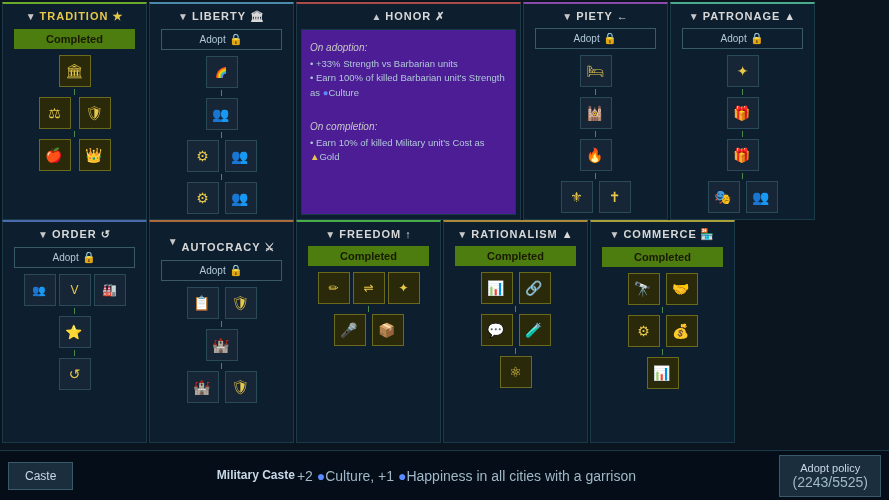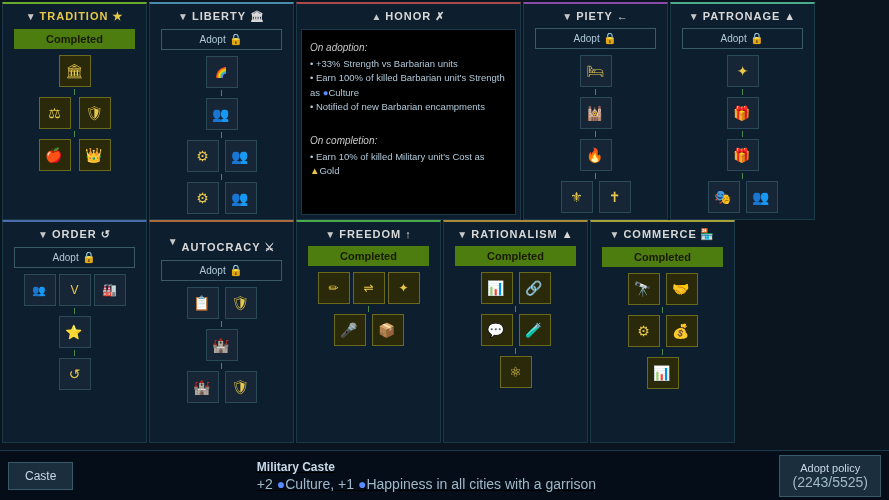--- a/index.html
+++ b/index.html
@@ -72,21 +72,21 @@
       color: #1a1a00;
       font-size: 11px;
       font-weight: bold;
       padding: 4px 8px;
       width: 90%;
       text-align: center;
       margin-bottom: 6px;
     }
 
     .info-panel {
-      background: #000000;
+      background: #4c1d95;
       border: 1px solid #1a3a4a;
       padding: 6px 8px;
       color: #c8d8e8;
       font-size: 10px;
       line-height: 1.5;
     }
 
     .info-panel .section-title {
       color: #c8c8c8;
       font-style: italic;
@@ -116,23 +116,22 @@
       background: #1a2e3e;
       border: 1px solid #3a5a6a;
       color: #c8d8e8;
       font-size: 12px;
       padding: 6px 16px;
       cursor: pointer;
     }
 
     .bottom-info {
       display: flex;
-      flex-direction: column;
+      flex-direction: row;
       gap: 2px;
-      text-decoration: underline;
     }
 
     .bottom-title {
       color: #c8d8e8;
       font-size: 12px;
       font-weight: bold;
     }
 
     .bottom-desc {
       color: #a0b8c8;
@@ -308,21 +307,20 @@
 
   <div class="policy-panel honor-panel" style="justify-content:flex-start">
     <div class="panel-header">
       <span class="panel-arrow">▲</span>
       <span class="panel-title">HONOR ✗</span>
     </div>
     <div class="info-panel" style="width:100%;flex:1">
       <div class="section-title">On adoption:</div>
       <div class="info-text">• +33% Strength vs Barbarian units</div>
       <div class="info-text">• Earn 100% of killed Barbarian unit's Strength as <span style="color:#5a8aff">●</span>Culture</div>
-      <div class="info-text">• Notified of new Barbarian encampments</div>
       <br>
       <div class="section-title">On completion:</div>
       <div class="info-text">• Earn 10% of killed Military unit's Cost as <span style="color:#e8c84a">▲</span>Gold</div>
     </div>
   </div>
 
   <div class="policy-panel piety-panel">
     <div class="panel-header">
       <span class="panel-arrow">▼</span>
       <span class="panel-title">PIETY ←</span>

